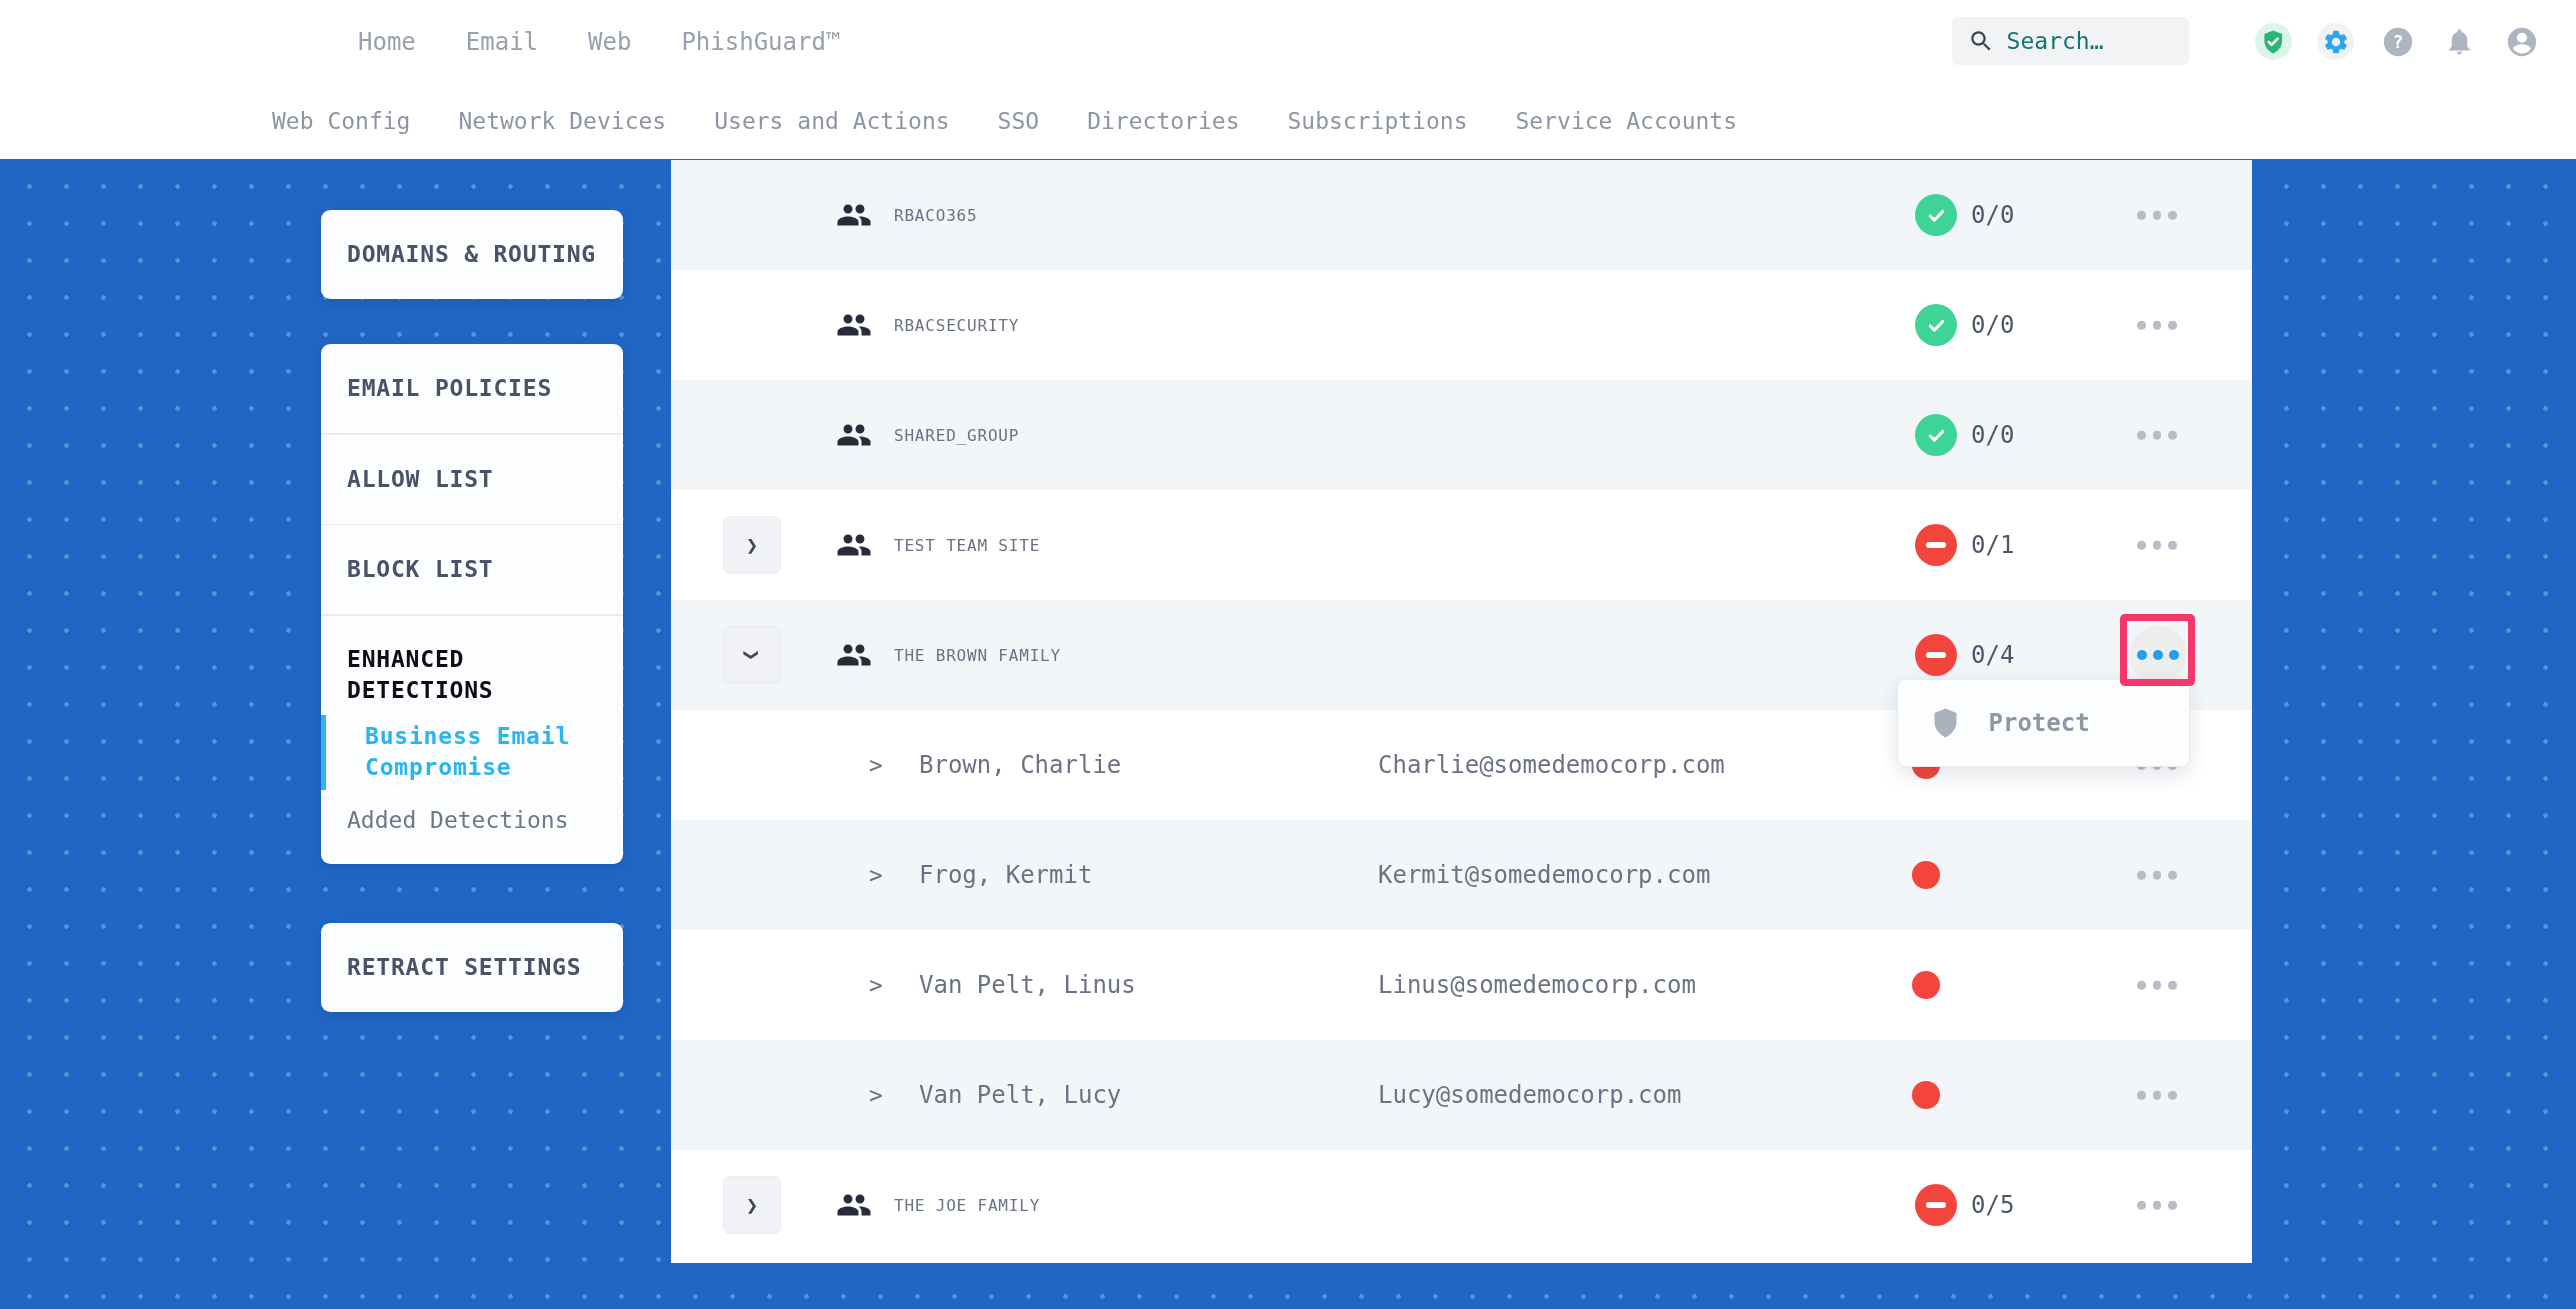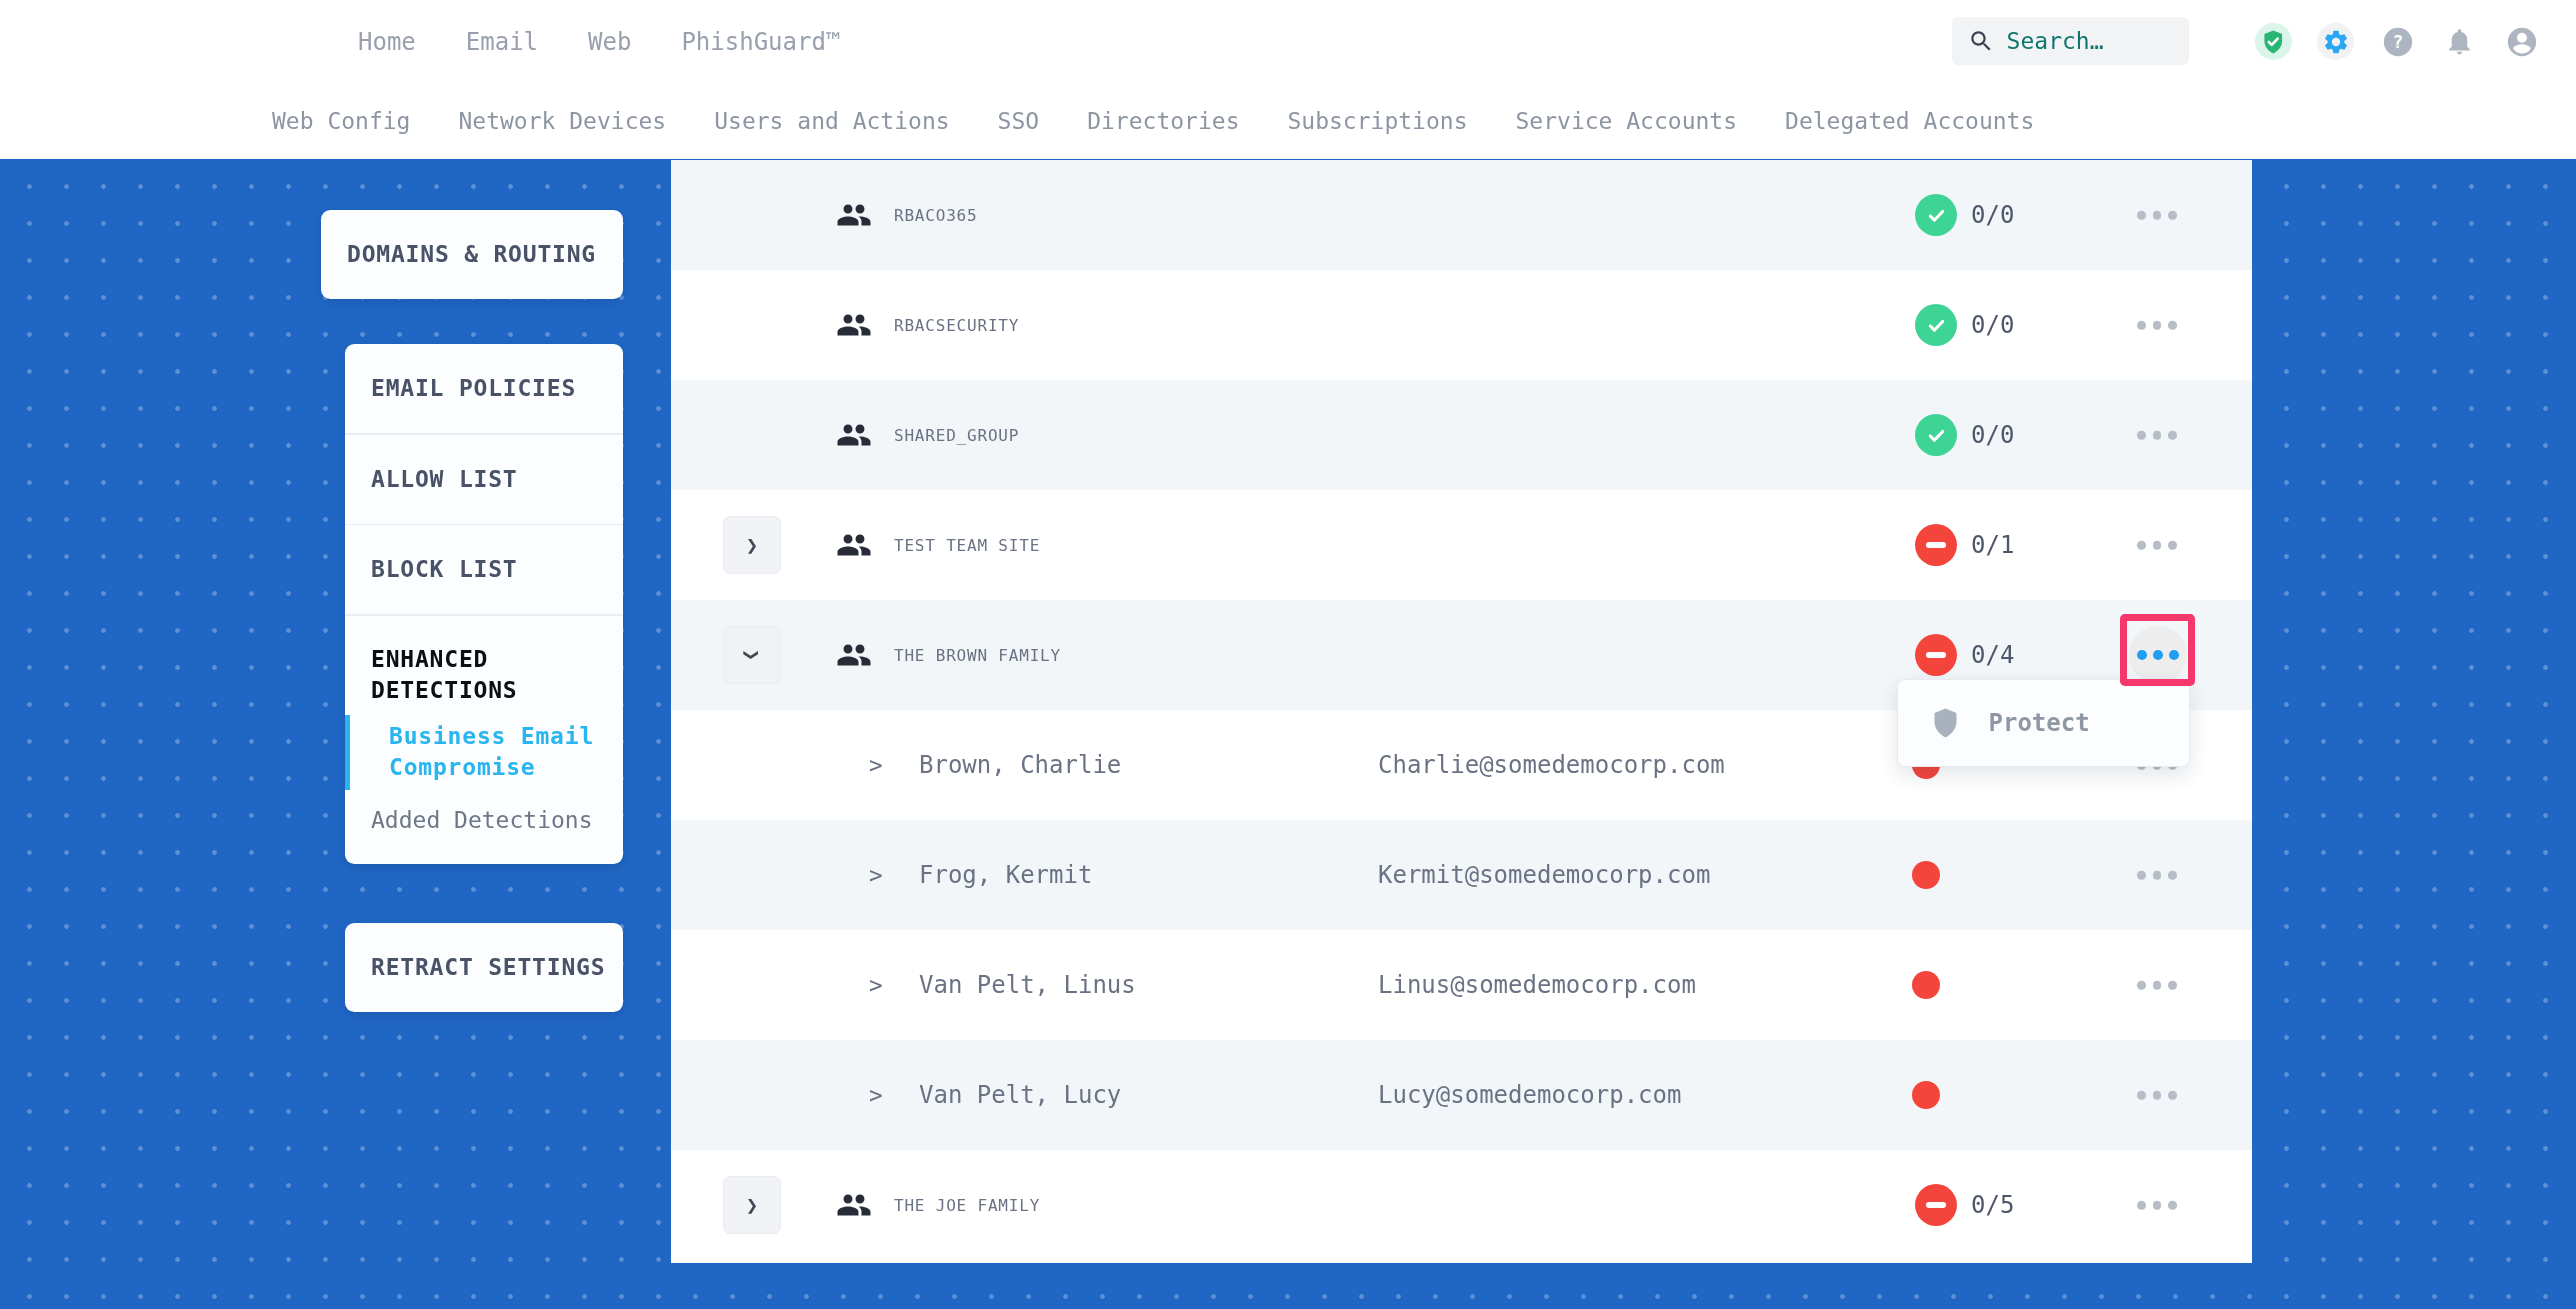--- a/index.html
+++ b/index.html
@@ -32,21 +32,21 @@
   
   .subnav{position:absolute;top:83px;left:0;right:0;height:76px;background:#ffffff;z-index:9;
     display:flex;align-items:center;gap:48px;padding-left:272px;}
   .tab{position:relative;height:76px;display:flex;align-items:center;font-size:23px;color:#8d95a3;cursor:pointer;white-space:nowrap;}
   .tab.active{color:#29b5f0;font-weight:bold;}
   .tab.active::after{content:"";position:absolute;left:0;right:0;bottom:0;height:5.4px;background:#29b5f0;}
 
   
   .sidebar{position:absolute;left:321px;top:210px;width:302px;z-index:2;}
   .scard{background:#fbfdfe;border-radius:9.3px;box-shadow:0 3.1px 11px rgba(10,40,90,.18);overflow:hidden;}
-  .scard + .scard{margin-top:45px;margin-left:24px;}
+  .scard + .scard{margin-top:45px;}
   .scard.gap-lg{margin-top:59px;}
   .sc-item{position:relative;font-size:23px;color:#4a5268;letter-spacing:0.8px;padding:29px 11px 29px 26px;cursor:pointer;line-height:31px;font-weight:bold;}
   .sc-divider{height:1.6px;background:#e9edf2;}
   .sc-item.section-active{color:#0c0e14;font-weight:bold;padding:28px 11px 4.7px 26px;}
   .sc-item.selected{color:#29b5f0;font-weight:bold;padding:11px 11px 11px 44px;}
   .sc-item.selected::before{content:"";position:absolute;left:0;top:4.7px;bottom:4.7px;width:5.4px;background:#29b5f0;}
   .sc-item.muted{color:#6e7687;font-weight:normal;letter-spacing:0;padding:11px 11px 28px 26px;}
 
   
   .gtable{position:absolute;left:671px;top:160px;width:1581px;height:1103px;background:#ffffff;z-index:1;}
@@ -137,21 +137,20 @@
   </header>
 
   <div class="subnav">
       <div class="tab">Web Config</div>
       <div class="tab">Network Devices</div>
       <div class="tab">Users and Actions</div>
       <div class="tab">SSO</div>
       <div class="tab">Directories</div>
       <div class="tab">Subscriptions</div>
       <div class="tab">Service Accounts</div>
-      <div class="tab">Delegated Accounts</div>
     </div>
 
   <aside class="sidebar">
       <div class="scard">
         <div class="sc-item default">DOMAINS &amp; ROUTING</div>
       </div>
       <div class="scard">
         <div class="sc-item default">EMAIL POLICIES</div>
         <div class="sc-divider"></div>
         <div class="sc-item default">ALLOW LIST</div>

